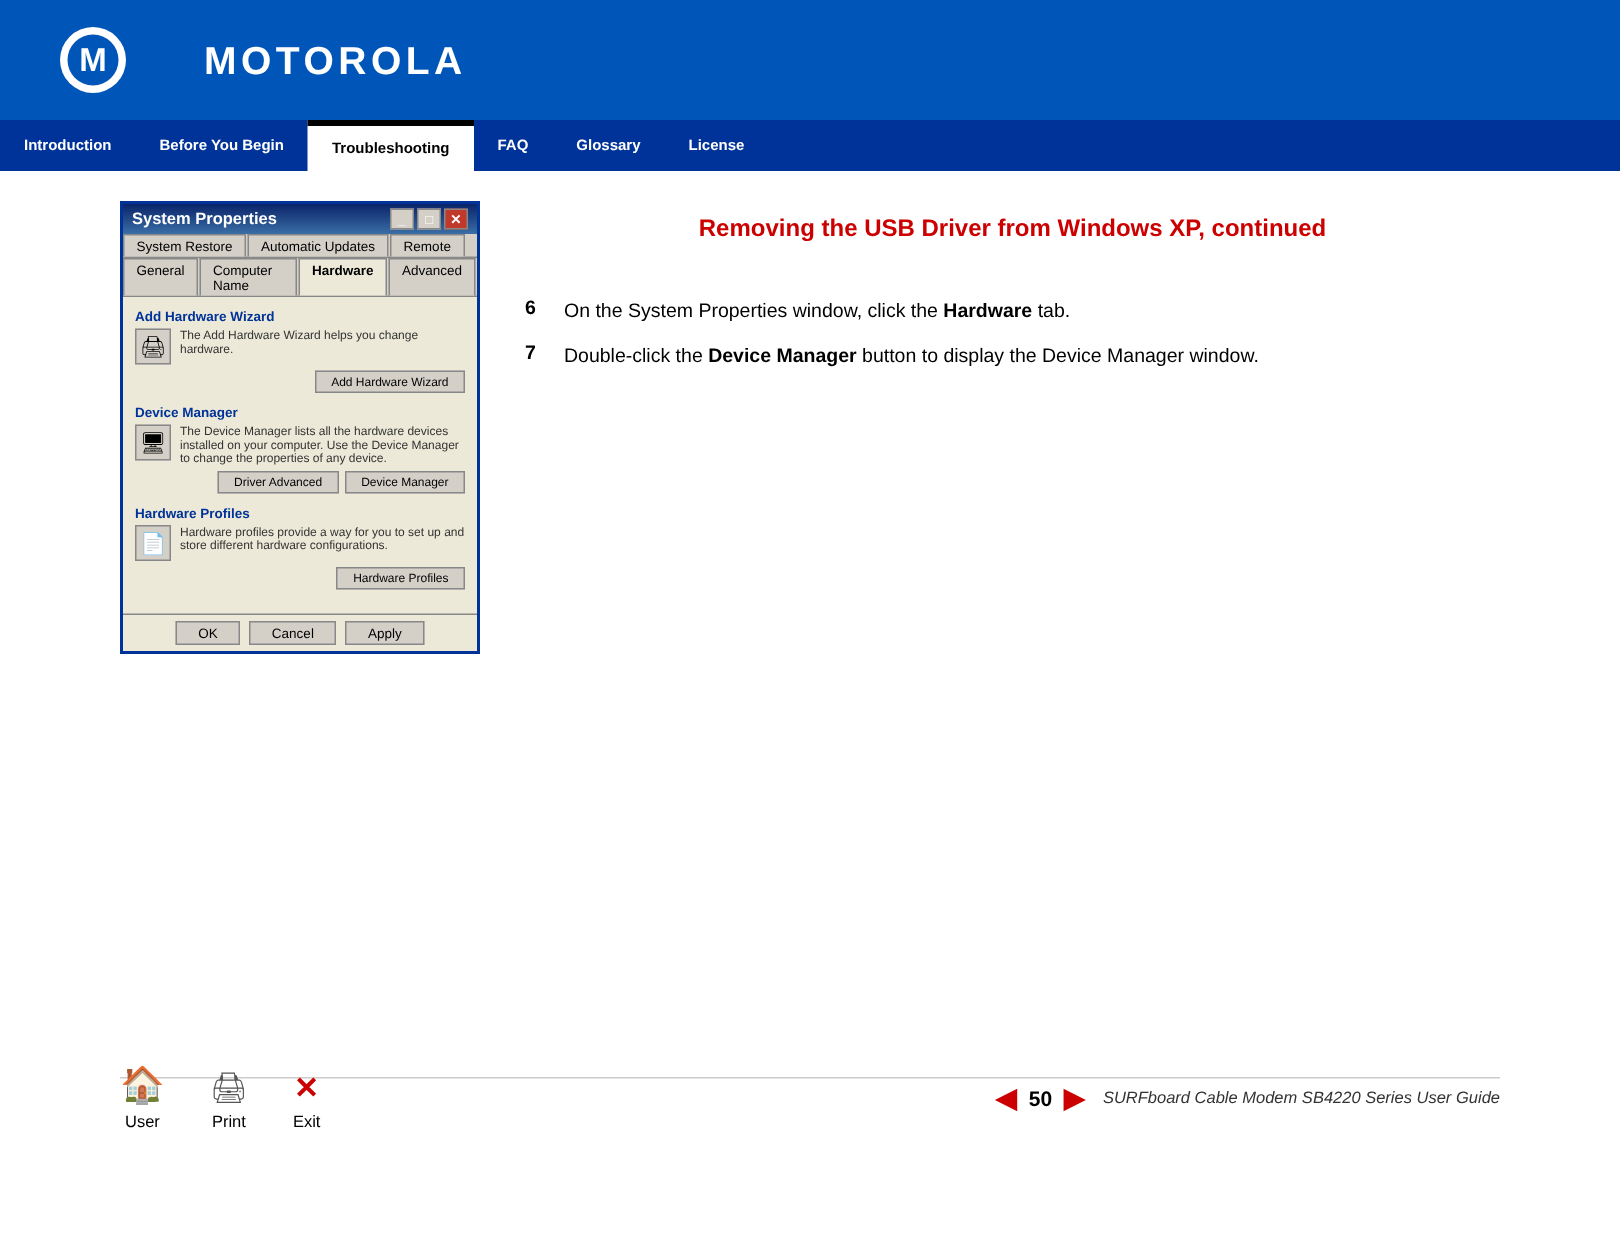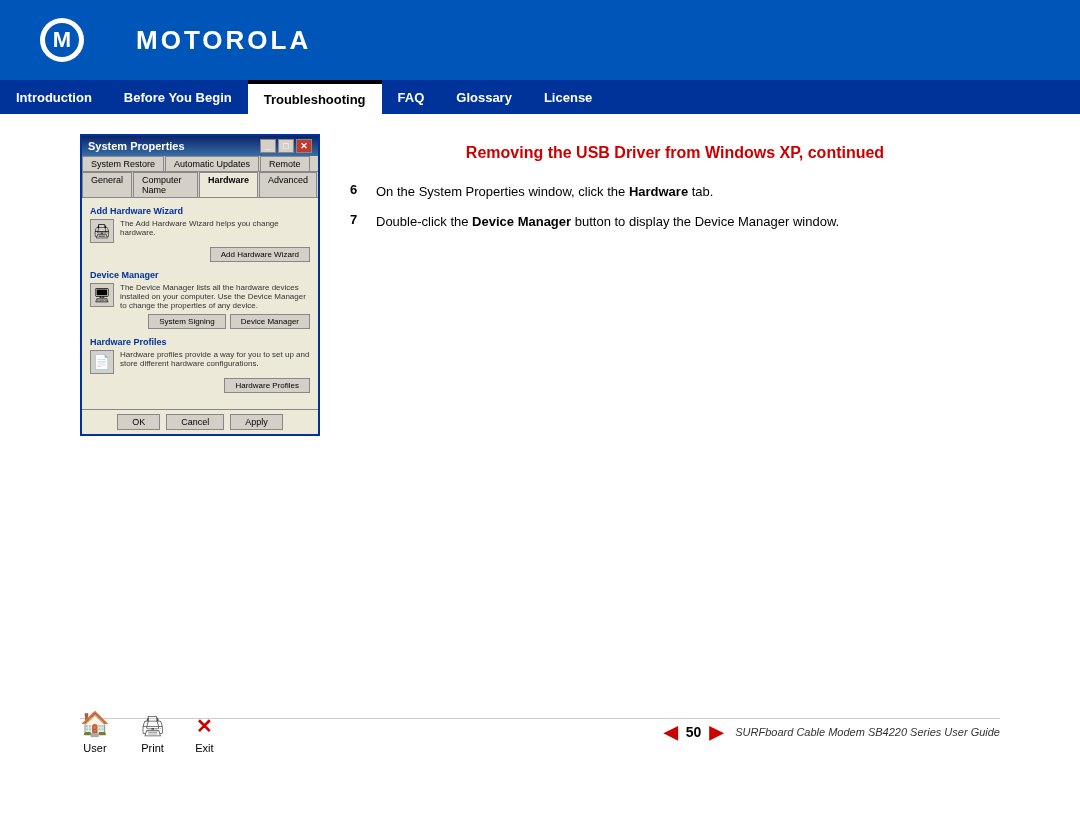--- a/index.html
+++ b/index.html
@@ -56,21 +56,21 @@
       height: 34px;
       display: flex;
       align-items: stretch;
     }
 
     .nav-item {
       display: flex;
       align-items: center;
       padding: 12px 16px;
       color: white;
-      font-size: 13px;
+      font-size: 10px;
       font-weight: bold;
       cursor: pointer;
       white-space: nowrap;
     }
 
     .nav-item.active {
       background: white;
       color: #000000;
       border-top: 4px solid #000000;
     }
@@ -220,21 +220,21 @@
     
     .instructions {
       flex: 1;
       padding-top: 10px;
     }
 
     .page-title {
       color: #cc0000;
       font-size: 16px;
       font-weight: bold;
-      margin-bottom: 20px;
+      margin-bottom: 35px;
       text-align: center;
     }
 
     .instruction-item {
       display: flex;
       gap: 10px;
       margin-bottom: 10px;
       font-size: 13px;
       color: #000;
     }
@@ -408,21 +408,21 @@
           </div>
         </div>
 
         <div class="win-section">
           <div class="win-section-title">Device Manager</div>
           <div class="win-section-content">
             <div class="win-icon">🖥</div>
             <div class="win-section-text">The Device Manager lists all the hardware devices installed on your computer. Use the Device Manager to change the properties of any device.</div>
           </div>
           <div class="win-btn-row">
-            <button class="win-dialog-btn">System Signing</button>
+            <button class="win-dialog-btn">Driver Advanced</button>
             <button class="win-dialog-btn">Device Manager</button>
           </div>
         </div>
 
         <div class="win-section">
           <div class="win-section-title">Hardware Profiles</div>
           <div class="win-section-content">
             <div class="win-icon">📄</div>
             <div class="win-section-text">Hardware profiles provide a way for you to set up and store different hardware configurations.</div>
           </div>

